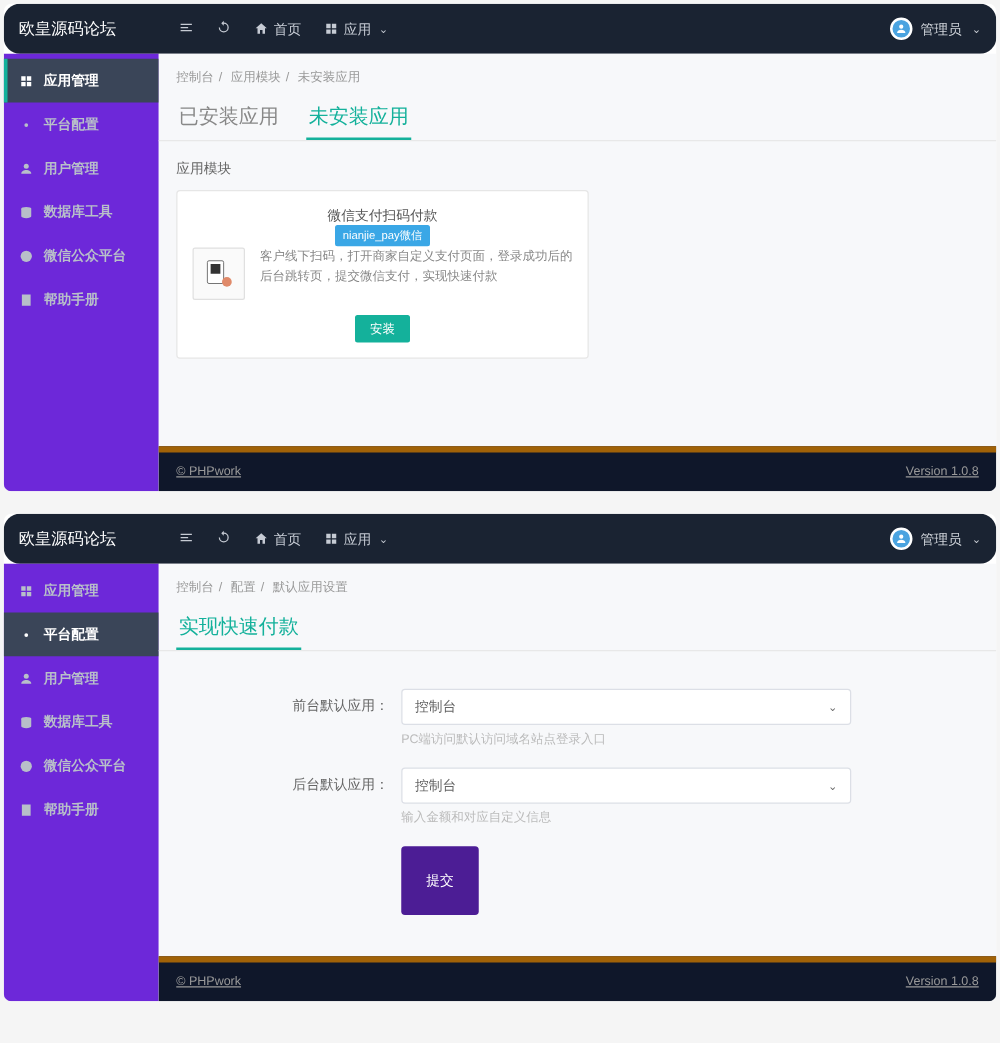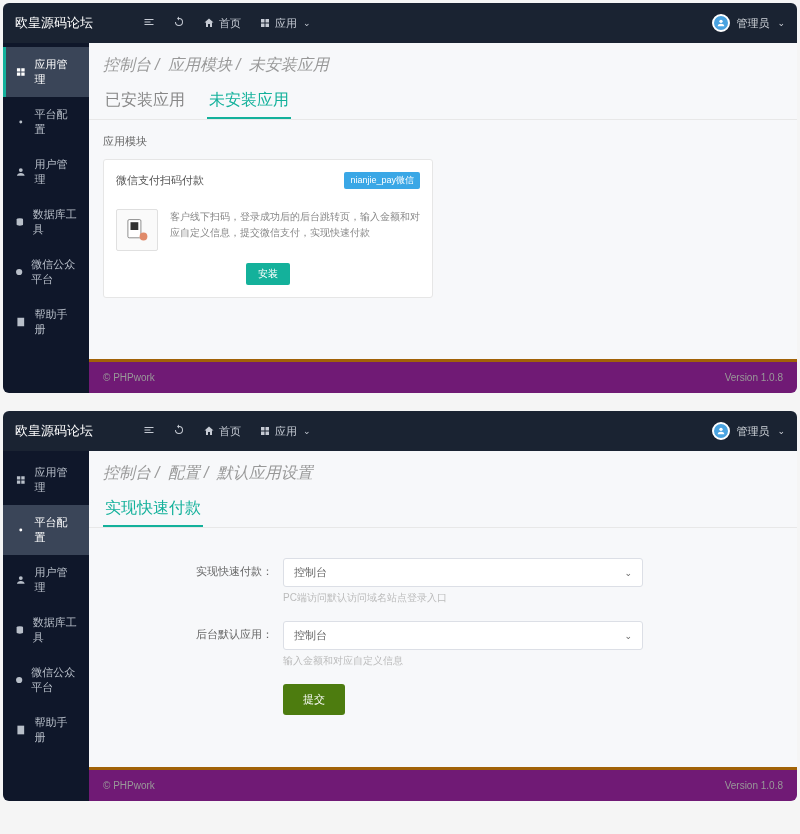--- a/index.html
+++ b/index.html
@@ -15,58 +15,59 @@
     }
     
     .topbar {
       height: 40px;
       background: #1a2332;
       display: flex;
       align-items: center;
       padding: 0 12px;
       color: #d0d4da;
       justify-content: space-between;
+      border-radius: 13px;
     }
     .topbar-left { display: flex; align-items: center; gap: 20px; }
     .brand { color: #fff; font-size: 13px; font-weight: 500; }
     .topbar-icons { display: flex; align-items: flex-start; gap: 18px; margin-left: 30px; }
     .top-icon { display: flex; align-items: center; gap: 4px; color: #c6cbd4; font-size: 11px; cursor: pointer; }
     .top-icon svg { width: 12px; height: 12px; fill: #c6cbd4; }
     .topbar-right { display: flex; align-items: center; gap: 6px; color: #d0d4da; font-size: 11px; }
     .avatar { width: 18px; height: 18px; border-radius: 50%; background: #4aa3e0; border: 2px solid #fff; display: flex; align-items: center; justify-content: center; }
     .avatar svg { width: 10px; height: 10px; fill: #fff; }
     .chev { font-size: 9px; margin-left: 2px; }
     
     .body-wrap { display: flex; min-height: 350px; }
     
     .sidebar {
-      width: 86px;
-      background: #0f172a;
+      width: 124px;
+      background: #6d28d9;
       padding-top: 4px;
+      font-weight: bold;
     }
     .side-item {
       display: flex;
       align-items: center;
       gap: 8px;
       padding: 10px 12px;
       color: #b8bfc9;
       font-size: 11px;
       cursor: pointer;
     }
     .side-item.active { background: #3a4558; color: #fff; }
     .side-item.accent { border-left: 3px solid #14b19b; padding-left: 9px; }
     .side-item svg { width: 12px; height: 12px; fill: currentColor; }
     
     .main { flex: 1; background: #f7f8fa; display: flex; flex-direction: column; }
     
     .breadcrumb {
       padding: 12px 14px 0 14px;
-      font-size: 16px;
+      font-size: 10px;
       color: #999;
-      font-style: italic;
     }
     .breadcrumb span.sep { margin: 0 4px; }
     
     .tabs {
       display: flex;
       padding: 8px 14px 0 14px;
       border-bottom: 1px solid #e8e8e8;
       gap: 20px;
     }
     .tab {
@@ -82,21 +83,21 @@
     
     .section-label { font-size: 11px; color: #666; margin-bottom: 10px; }
     
     .module-card {
       border: 1px solid #e6e6e6;
       background: #fff;
       border-radius: 3px;
       padding: 12px;
       width: 330px;
     }
-    .card-head { display: flex; justify-content: space-between; align-items: center; margin-bottom: 20px; }
+    .card-head { display: flex; justify-content: space-between; align-items: center; margin-bottom: 1px; flex-direction: column; }
     .card-title { font-size: 11px; color: #555; }
     .card-badge { background: #3aa7e6; color: #fff; font-size: 9px; padding: 2px 6px; border-radius: 2px; }
     .card-body { display: flex; gap: 12px; }
     .card-thumb {
       width: 42px; height: 42px;
       border: 1px solid #e0e0e0;
       border-radius: 2px;
       display: flex; align-items: center; justify-content: center;
       background: #fafafa;
     }
@@ -104,38 +105,39 @@
     .card-desc { font-size: 10px; color: #888; line-height: 1.6; flex: 1; }
     .card-actions { text-align: center; margin-top: 12px; }
     .btn-install {
       background: #14b19b; color: #fff; border: none;
       padding: 4px 12px; font-size: 10px; border-radius: 2px; cursor: pointer;
     }
     
     .footer {
       display: flex; justify-content: space-between;
       padding: 10px 14px; font-size: 10px; color: #999;
-      border-top: 3px solid #a16207;
-      background: #701a75;
+      border-top: 5px solid #a16207;
+      background: #0f172a;
+      text-decoration: underline;
     }
     
     
     .form-row { display: flex; align-items: flex-start; margin-bottom: 16px; }
     .form-label { width: 180px; text-align: right; font-size: 11px; color: #666; padding-right: 10px; padding-top: 6px; }
     .form-control { flex: 1; max-width: 360px; }
     .select {
       width: 100%; border: 1px solid #dcdfe6; background: #fff;
       padding: 6px 10px; font-size: 11px; color: #666;
       display: flex; justify-content: space-between; align-items: center;
       border-radius: 3px; cursor: pointer;
     }
     .form-hint { font-size: 10px; color: #bbb; margin-top: 4px; }
     .btn-submit {
-      background: #4d7c0f; color: #fff; border: none;
-      padding: 8px 20px; font-size: 11px; border-radius: 3px; cursor: pointer;
+      background: #4c1d95; color: #fff; border: none;
+      padding: 20px 20px; font-size: 11px; border-radius: 3px; cursor: pointer;
     }
   </style>
 </head>
 <body>
 
 <div class="app-window">
 
   <div class="topbar">
     <div class="topbar-left">
       <span class="brand">欧皇源码论坛</span>
@@ -238,21 +240,21 @@
             <span class="card-badge">nianjie_pay微信</span>
           </div>
           <div class="card-body">
             <div class="card-thumb">
               <svg viewBox="0 0 40 40">
                   <rect x="6" y="4" width="20" height="28" rx="2" fill="#fff" stroke="#555"></rect>
                   <rect x="10" y="8" width="12" height="12" fill="#333"></rect>
                   <circle cx="30" cy="30" r="6" fill="#e08a6a"></circle>
                 </svg>
             </div>
-            <div class="card-desc">客户线下扫码，登录成功后的后台跳转页，输入金额和对应自定义信息，提交微信支付，实现快速付款</div>
+            <div class="card-desc">客户线下扫码，打开商家自定义支付页面，登录成功后的后台跳转页，提交微信支付，实现快速付款</div>
           </div>
           <div class="card-actions">
             <button class="btn-install">安装</button>
           </div>
         </div>
       </div>
       <div class="footer">
         <span>© PHPwork</span>
         <span>Version 1.0.8</span>
       </div>
@@ -350,21 +352,21 @@
       <div class="breadcrumb">
         <span>控制台</span><span class="sep">/</span>
         <span>配置</span><span class="sep">/</span>
         <span>默认应用设置</span>
       </div>
       <div class="tabs">
         <div class="tab active">实现快速付款</div>
       </div>
       <div class="content" style="padding-top:30px;">
         <div class="form-row">
-          <div class="form-label">实现快速付款：</div>
+          <div class="form-label">前台默认应用：</div>
           <div class="form-control">
             <div class="select">
               <span>控制台</span>
               <span class="chev">⌄</span>
             </div>
             <div class="form-hint">PC端访问默认访问域名站点登录入口</div>
           </div>
         </div>
         <div class="form-row">
           <div class="form-label">后台默认应用：</div>

